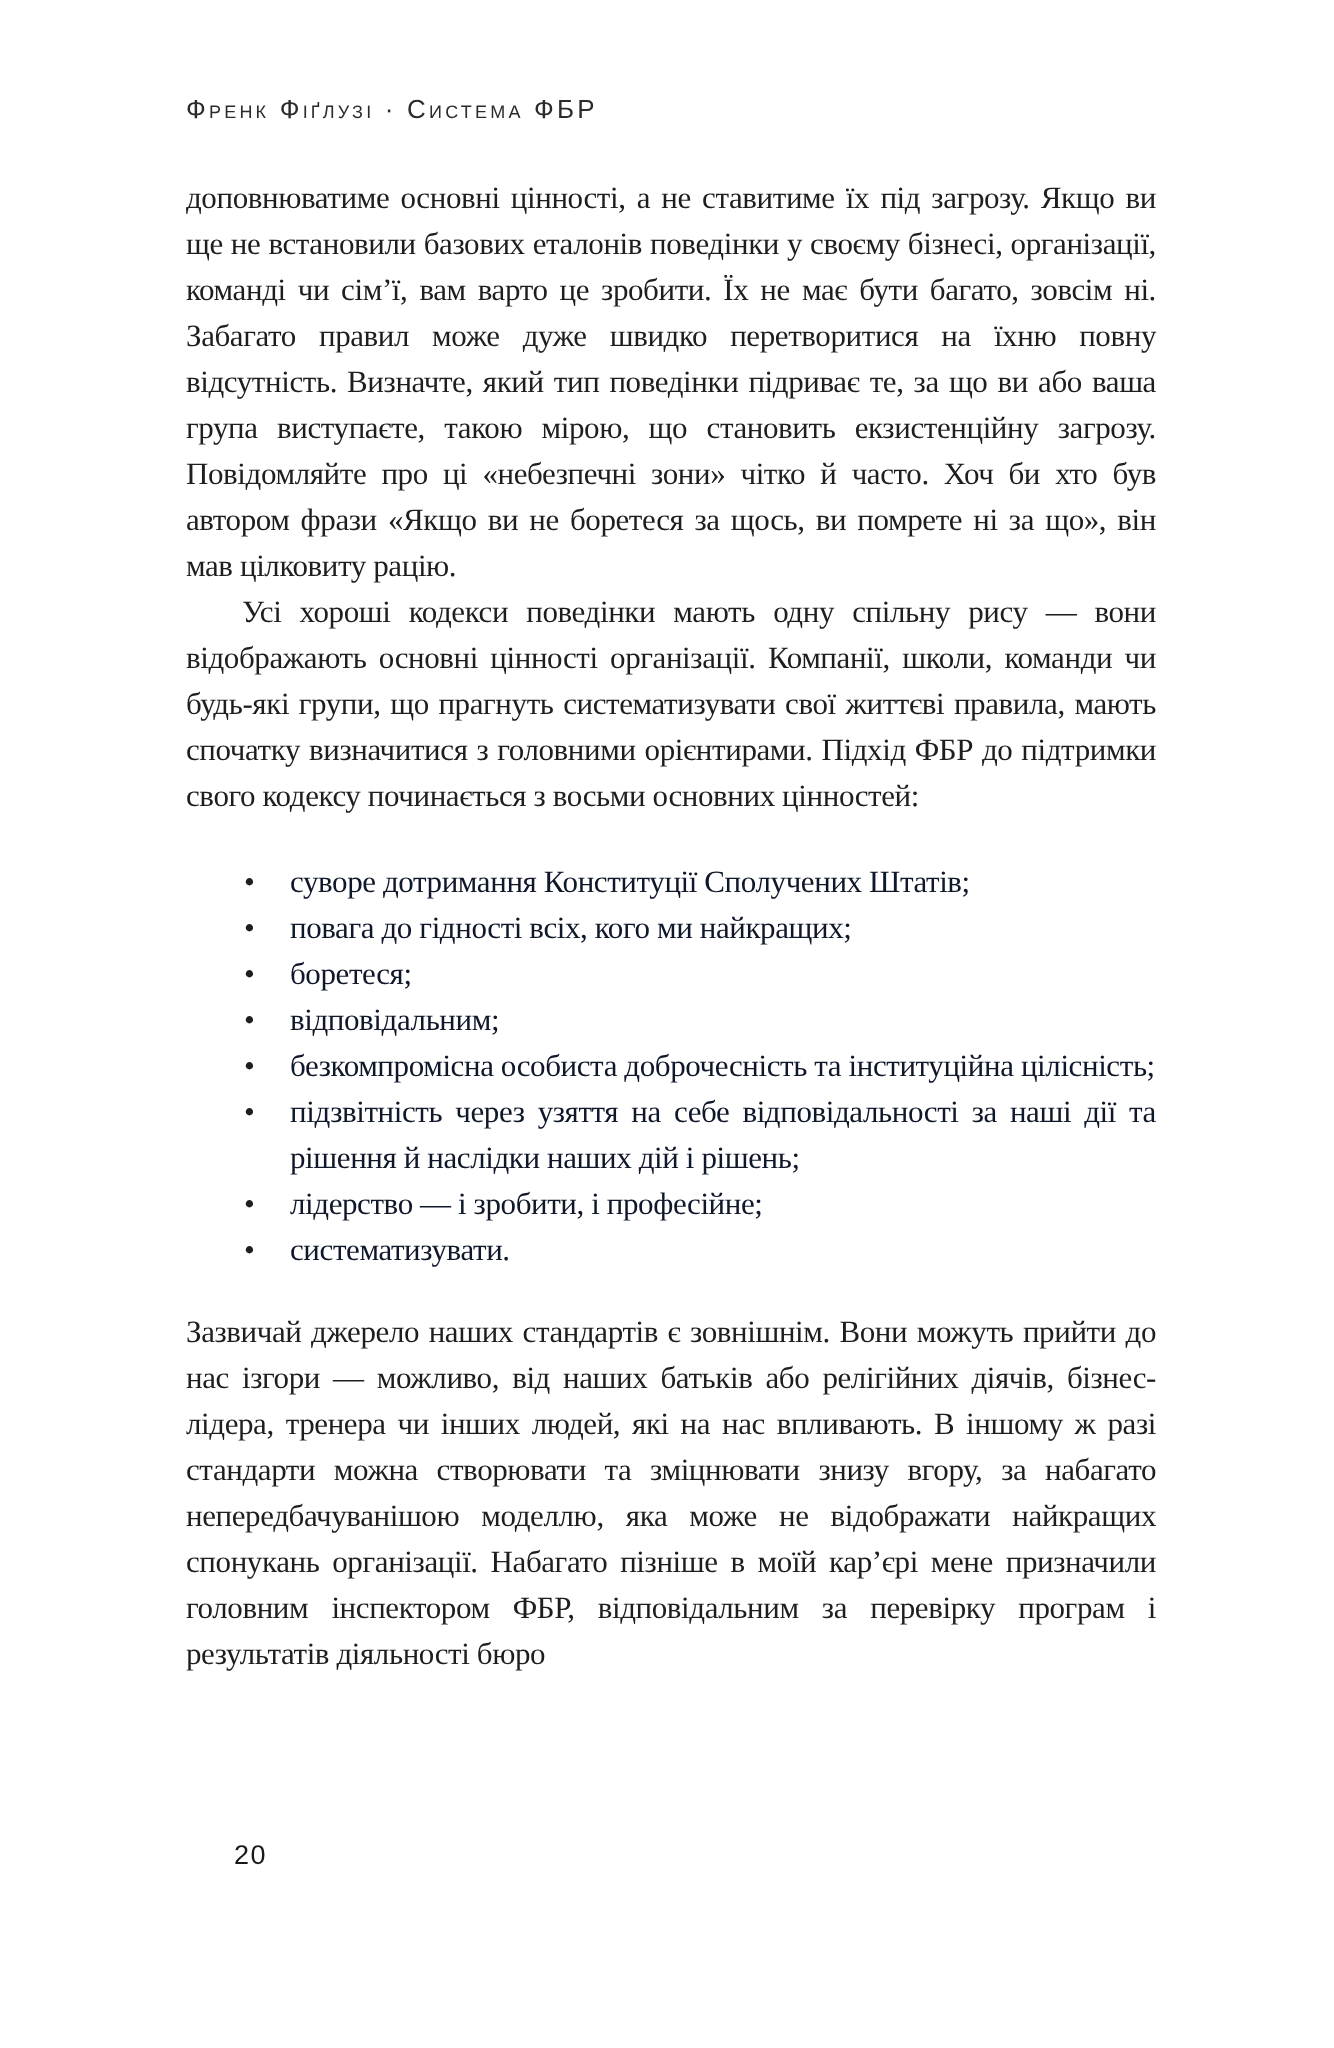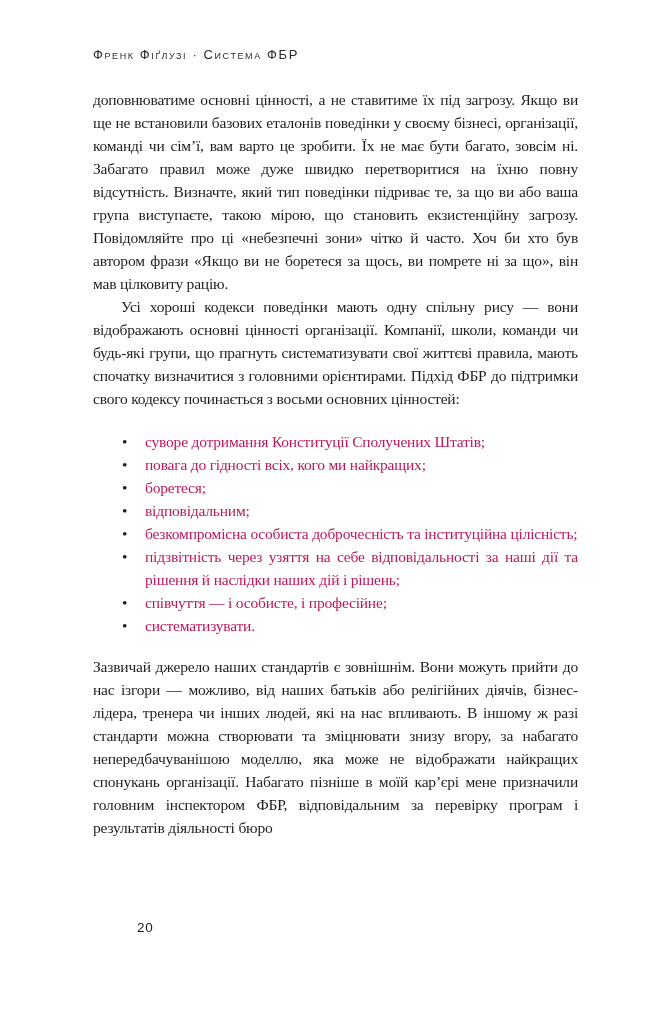--- a/index.html
+++ b/index.html
@@ -49,39 +49,38 @@
     margin: 20px 0 18px 0;
     padding: 0;
   }
   ul.values li {
     position: relative;
     padding-left: 52px;
     font-size: 15.5px;
     line-height: 23px;
     letter-spacing: -0.2px;
     text-align: justify;
-    color: #be185d;
+    color: #0f172a;
   }
   ul.values li::before {
     content: "\2022";
     position: absolute;
     left: 29px;
     top: 0;
     font-size: 15.5px;
     color: #1e1e20;
   }
   .page-number {
     position: absolute;
     left: 117px;
     top: 920px;
     font-family: "Liberation Sans", "DejaVu Sans", sans-serif;
     font-size: 13.5px;
     letter-spacing: 0.8px;
     color: #19191b;
-    margin-left: 20px;
   }
 </style>
 </head>
 <body>
 
 <div class="sheet">
 
   <div class="running-head">Френк Фіґлузі · Система ФБР</div>
 
   <div class="text-col">
@@ -90,21 +89,21 @@
 
     <p class="para indent">Усі хороші кодекси поведінки мають одну спільну рису — вони відображають основні цінності організації. Компанії, школи, команди чи будь-які групи, що прагнуть систематизувати свої життєві правила, мають спочатку визначитися з головними орієнтирами. Підхід ФБР до підтримки свого кодексу починається з восьми основних цінностей:</p>
 
     <ul class="values" id="values-list">
         <li>суворе дотримання Конституції Сполучених Штатів;</li>
         <li>повага до гідності всіх, кого ми найкращих;</li>
         <li>боретеся;</li>
         <li>відповідальним;</li>
         <li>безкомпромісна особиста доброчесність та інституційна цілісність;</li>
         <li>підзвітність через узяття на себе відповідальності за наші дії та рішення й наслідки наших дій і рішень;</li>
-        <li>співчуття — і особисте, і професійне;</li>
+        <li>лідерство — і зробити, і професійне;</li>
         <li>систематизувати.</li>
       </ul>
 
     <p class="para">Зазвичай джерело наших стандартів є зовнішнім. Вони можуть прийти до нас ізгори — можливо, від наших батьків або релігійних діячів, бізнес-лідера, тренера чи інших людей, які на нас впливають. В іншому ж разі стандарти можна створювати та зміцнювати знизу вгору, за набагато непередбачуванішою моделлю, яка може не відображати найкращих спонукань організації. Набагато пізніше в моїй кар’єрі мене призначили головним інспектором ФБР, відповідальним за перевірку програм і результатів діяльності бюро</p>
 
   </div>
 
   <div class="page-number">20</div>
 
 </div>

